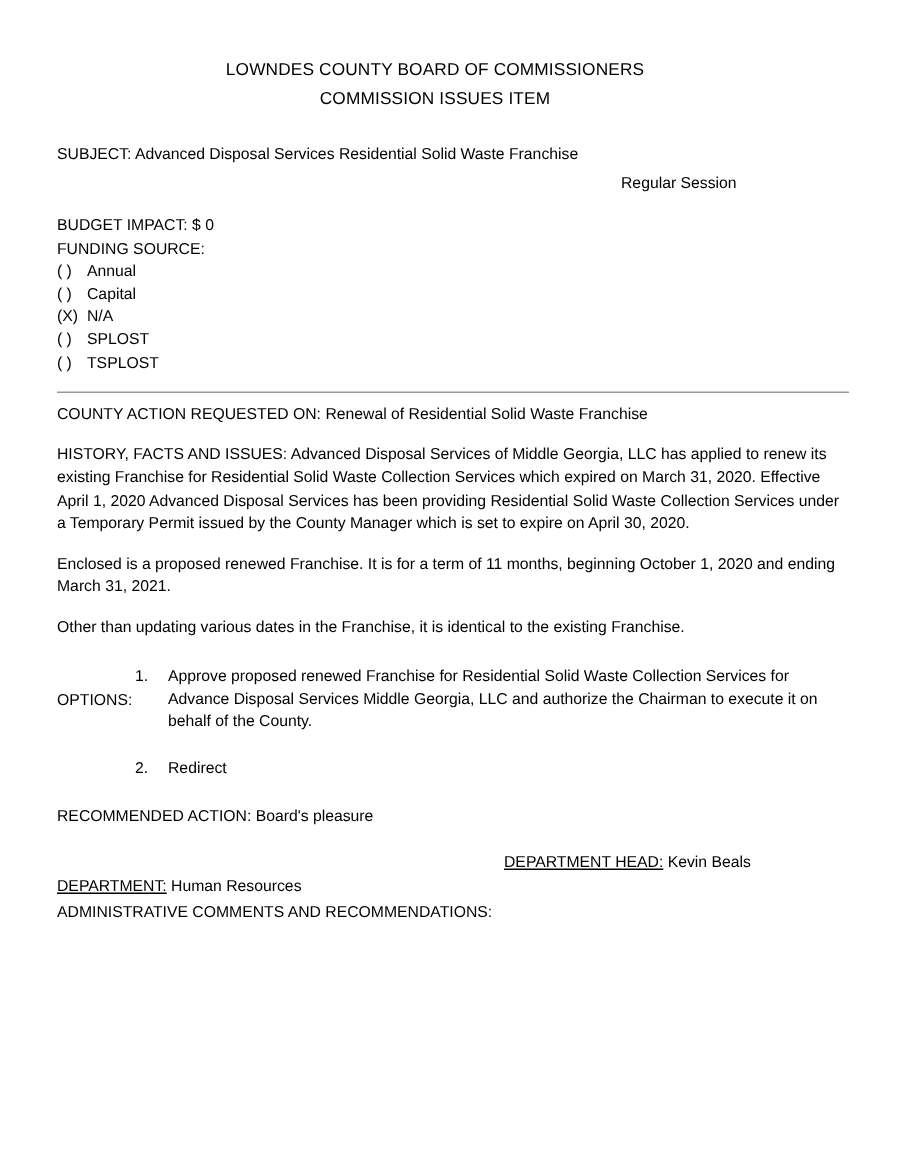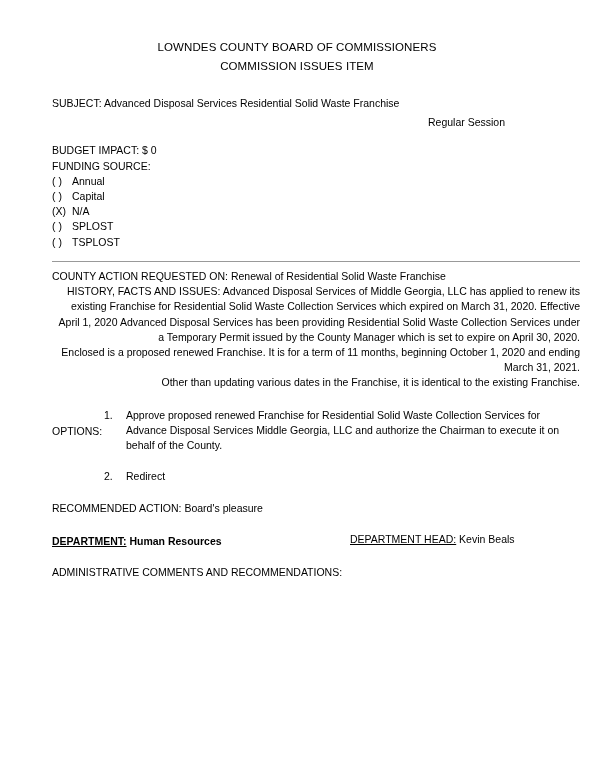--- a/index.html
+++ b/index.html
@@ -16,21 +16,21 @@
     line-height: 1.45;
     position: relative;
     overflow: hidden;
   }
   .page {
     position: absolute;
     left: 0; top: 0;
     width: 580px;
     height: 777px;
     box-sizing: border-box;
-    padding: 36px 36px 0 50px;
+    padding: 36px 36px 0 36px;
   }
   .title-block {
     text-align: center;
     margin-top: 2px;
   }
   .title-line {
     font-size: 11.5px;
     letter-spacing: 0.1px;
     line-height: 1.65;
   }
@@ -57,22 +57,23 @@
     border-top: 1px solid #999;
     margin: 11px 0 0 2px;
     width: 528px;
   }
   .action-line {
     margin-left: 2px;
     margin-top: 7px;
   }
   .para {
     margin-left: 2px;
+    margin-top: 12px;
     width: 528px;
-    text-align: right;
+    text-align: left;
   }
   .options-block {
     margin-left: 2px;
     margin-top: 17px;
     width: 528px;
     position: relative;
   }
   .options-label {
     position: absolute;
     left: 0; top: 16px;
@@ -97,21 +98,21 @@
   .recommended {
     margin-left: 2px;
     margin-top: 16px;
   }
   .dept-row {
     margin-left: 2px;
     margin-top: 16px;
     position: relative;
     height: 15px;
   }
-  .dept-left { position: absolute; left: 0; top: 2px; font-weight: bold; }
+  .dept-left { position: absolute; left: 0; top: 16px; }
   .dept-right { position: absolute; left: 298px; top: 0; }
   .u { text-decoration: underline; }
   .admin-line {
     margin-left: 2px;
     margin-top: 18px;
   }
 </style>
 </head>
 <body>
 

